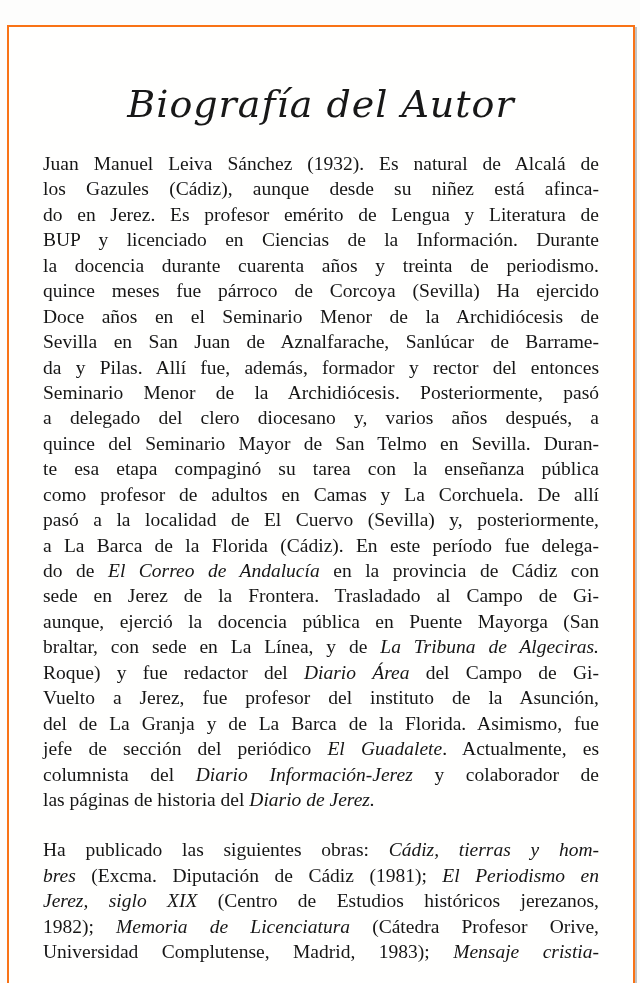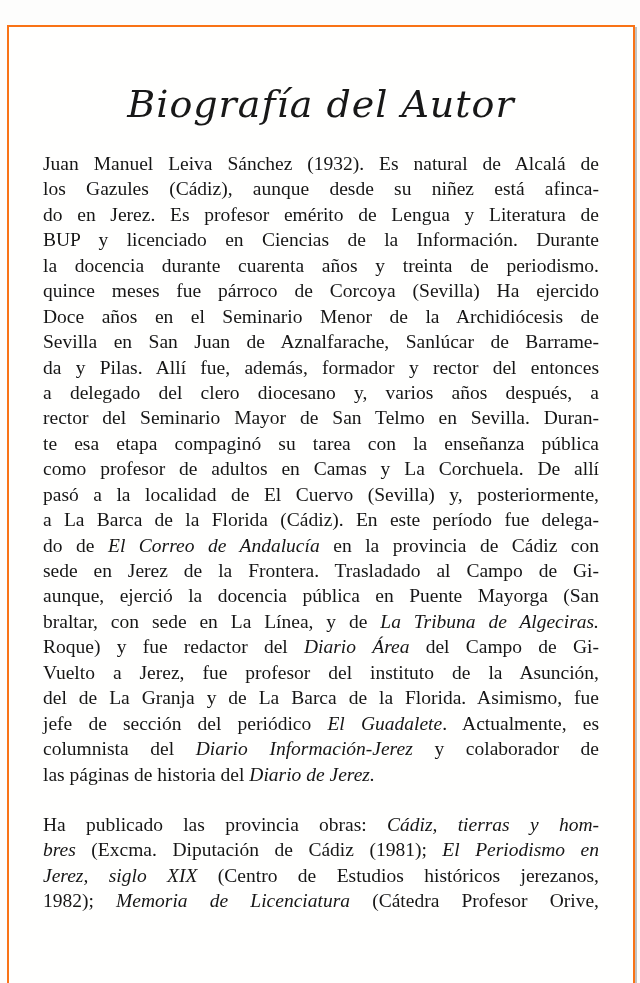--- a/index.html
+++ b/index.html
@@ -75,38 +75,40 @@
       <div class="para">
           <div class="line"><span>Juan Manuel Leiva Sánchez (1932). Es natural de Alcalá de</span></div>
           <div class="line"><span>los Gazules (Cádiz), aunque desde su niñez está afinca-</span></div>
           <div class="line"><span>do en Jerez. Es profesor emérito de Lengua y Literatura de</span></div>
           <div class="line"><span>BUP y licenciado en Ciencias de la Información. Durante</span></div>
           <div class="line"><span>la docencia durante cuarenta años y treinta de periodismo.</span></div>
           <div class="line"><span>quince meses fue párroco de Corcoya (Sevilla) Ha ejercido</span></div>
           <div class="line"><span>Doce años en el Seminario Menor de la Archidiócesis de</span></div>
           <div class="line"><span>Sevilla en San Juan de Aznalfarache, Sanlúcar de Barrame-</span></div>
           <div class="line"><span>da y Pilas. Allí fue, además, formador y rector del entonces</span></div>
+          <div class="line"><span>Seminario Menor de la Archidiócesis. Posteriormente, pasó</span></div>
           <div class="line"><span>a delegado del clero diocesano y, varios años después, a</span></div>
-          <div class="line"><span>rector del Seminario Mayor de San Telmo en Sevilla. Duran-</span></div>
+          <div class="line"><span>quince del Seminario Mayor de San Telmo en Sevilla. Duran-</span></div>
           <div class="line"><span>te esa etapa compaginó su tarea con la enseñanza pública</span></div>
           <div class="line"><span>como profesor de adultos en Camas y La Corchuela. De allí</span></div>
           <div class="line"><span>pasó a la localidad de El Cuervo (Sevilla) y, posteriormente,</span></div>
           <div class="line"><span>a La Barca de la Florida (Cádiz). En este período fue delega-</span></div>
           <div class="line"><span>do de </span><span class="it">El Correo de Andalucía</span><span> en la provincia de Cádiz con</span></div>
           <div class="line"><span>sede en Jerez de la Frontera. Trasladado al Campo de Gi-</span></div>
           <div class="line"><span>aunque, ejerció la docencia pública en Puente Mayorga (San</span></div>
           <div class="line"><span>braltar, con sede en La Línea, y de </span><span class="it">La Tribuna de Algeciras.</span></div>
           <div class="line"><span>Roque) y fue redactor del </span><span class="it">Diario Área</span><span> del Campo de Gi-</span></div>
           <div class="line"><span>Vuelto a Jerez, fue profesor del instituto de la Asunción,</span></div>
           <div class="line"><span>del de La Granja y de La Barca de la Florida. Asimismo, fue</span></div>
           <div class="line"><span>jefe de sección del periódico </span><span class="it">El Guadalete</span><span>. Actualmente, es</span></div>
           <div class="line"><span>columnista del </span><span class="it">Diario Información-Jerez</span><span> y colaborador de</span></div>
           <div class="line last"><span>las páginas de historia del </span><span class="it">Diario de Jerez.</span></div>
         </div>
       <div class="para">
-          <div class="line"><span>Ha publicado las provincia obras: </span><span class="it">Cádiz, tierras y hom-</span></div>
+          <div class="line"><span>Ha publicado las siguientes obras: </span><span class="it">Cádiz, tierras y hom-</span></div>
           <div class="line"><span class="it">bres</span><span> (Excma. Diputación de Cádiz (1981); </span><span class="it">El Periodismo en</span></div>
           <div class="line"><span class="it">Jerez, siglo XIX</span><span> (Centro de Estudios históricos jerezanos,</span></div>
           <div class="line"><span>1982); </span><span class="it">Memoria de Licenciatura</span><span> (Cátedra Profesor Orive,</span></div>
+          <div class="line"><span>Universidad Complutense, Madrid, 1983); </span><span class="it">Mensaje cristia-</span></div>
         </div>
     </div>
   </div>
 </div>
 
 </body></html>

